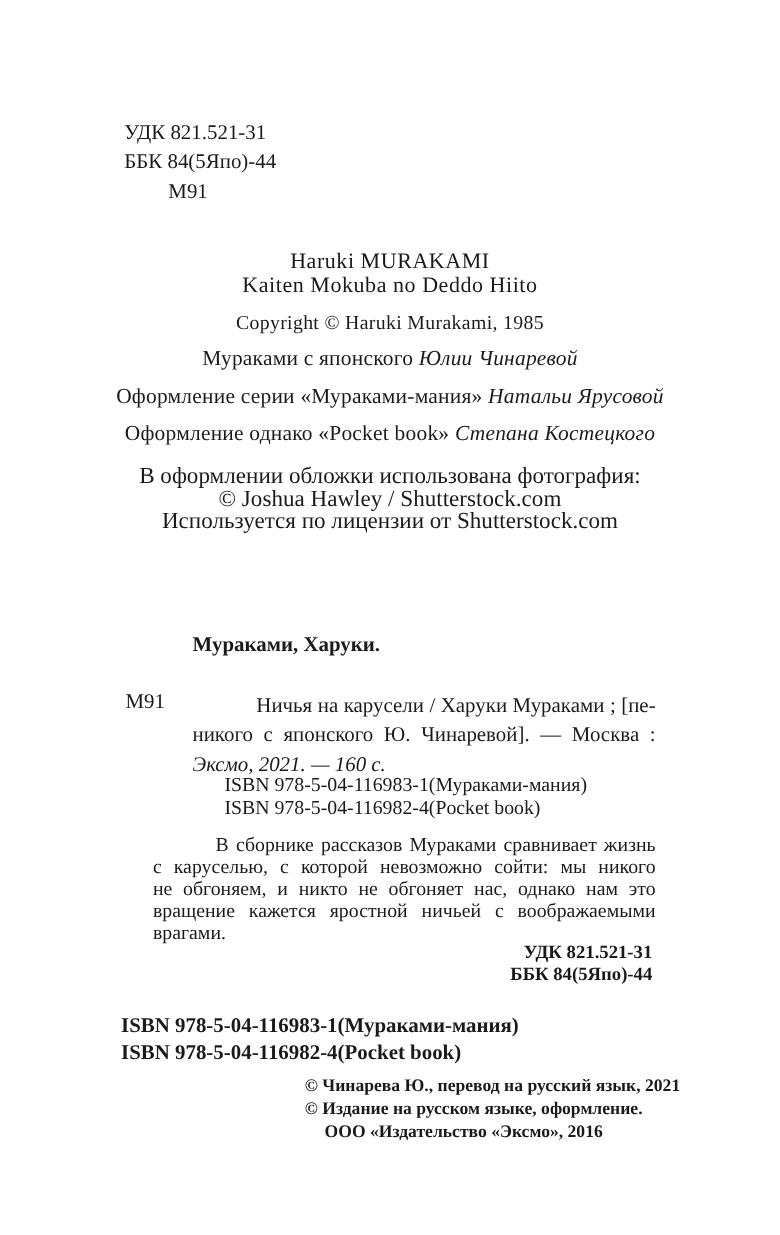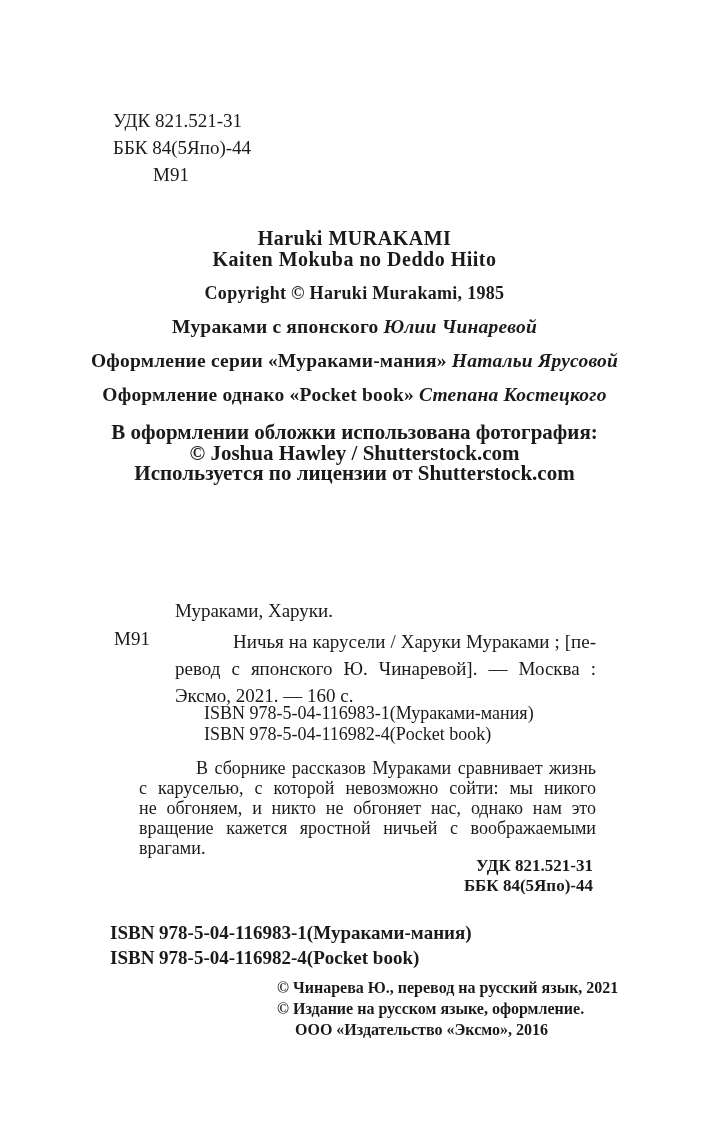--- a/index.html
+++ b/index.html
@@ -9,43 +9,43 @@
   }
   body {
     width: 709px;
     height: 1123px;
     position: relative;
     font-family: "Liberation Serif", "DejaVu Serif", serif;
     color: #1a1a1a;
     overflow: hidden;
   }
   .abs { position: absolute; }
-  .center { left: 0; width: 709px; text-align: center; font-weight: bold; }
+  .center { left: 0; width: 709px; text-align: center; }
 
   
   .top-codes { font-size: 19px; }
   .top-code-line { position: absolute; white-space: nowrap; }
 
   
   .orig-author   { top: 227px; font-size: 20px; letter-spacing: 0.5px; }
   .orig-title    { top: 248px; font-size: 20px; letter-spacing: 0.5px; }
   .copyright-line{ top: 283px; font-size: 18px; letter-spacing: 0.3px; }
 
   .credit-line { font-size: 19.5px; letter-spacing: 0.2px; }
   .credit-line .name { font-style: italic; }
 
   .photo-credit-line { font-size: 21px; }
 
   
-  .catalog-heading { left: 175px; top: 600px; font-size: 19px; font-weight: normal; white-space: nowrap; }
+  .catalog-heading { left: 175px; top: 576px; font-size: 19px; font-weight: bold; white-space: nowrap; }
   .catalog-code    { left: 114px; top: 628px; font-size: 19px; }
   .catalog-para    { left: 175px; top: 628px; width: 421px; font-size: 19px; }
   .catalog-para .jline { line-height: 27px; text-align: justify; text-align-last: justify; }
   .catalog-para .jline.first { padding-left: 58px; }
-  .catalog-para .lastline { line-height: 27px; text-align: left; }
+  .catalog-para .lastline { line-height: 27px; text-align: left; font-style: italic; }
 
   .isbn-block { left: 204px; top: 703px; font-size: 18px; line-height: 21px; white-space: nowrap; }
 
   .annotation { left: 139px; top: 758px; width: 457px; font-size: 18px; font-family: Liberation Serif, serif; }
   .annotation .jline { line-height: 20px; text-align: justify; text-align-last: justify; }
   .annotation .jline.first { padding-left: 57px; }
   .annotation .lastline { line-height: 20px; text-align: left; }
 
   .udk-right { right: 116px; top: 856px; font-size: 17px; font-weight: bold; line-height: 20px; text-align: right; white-space: nowrap; }
 
@@ -72,21 +72,21 @@
 <div class="abs center credit-line" style="top:384px;"><span>Оформление однако «Pocket book» </span><span class="name">Степана Костецкого</span></div>
 
 <div class="abs center photo-credit-line" style="top:420px;">В оформлении обложки использована фотография:</div>
 <div class="abs center photo-credit-line" style="top:441px;">© Joshua Hawley / Shutterstock.com</div>
 <div class="abs center photo-credit-line" style="top:461px;">Используется по лицензии от Shutterstock.com</div>
 
 <div class="abs catalog-heading">Мураками, Харуки.</div>
 <div class="abs catalog-code">М91</div>
 <div class="abs catalog-para">
   <div class="jline first">Ничья на карусели / Харуки Мураками ; [пе-</div>
-  <div class="jline">ревод с японского Ю. Чинаревой]. — Москва :</div>
+  <div class="jline">никого с японского Ю. Чинаревой]. — Москва :</div>
   <div class="lastline">Эксмо, 2021. — 160 с.</div>
 </div>
 
 <div class="abs isbn-block">
   <div>ISBN 978-5-04-116983-1(Мураками-мания)</div>
   <div>ISBN 978-5-04-116982-4(Pocket book)</div>
 </div>
 
 <div class="abs annotation">
   <div class="jline first">В сборнике рассказов Мураками сравнивает жизнь</div>

